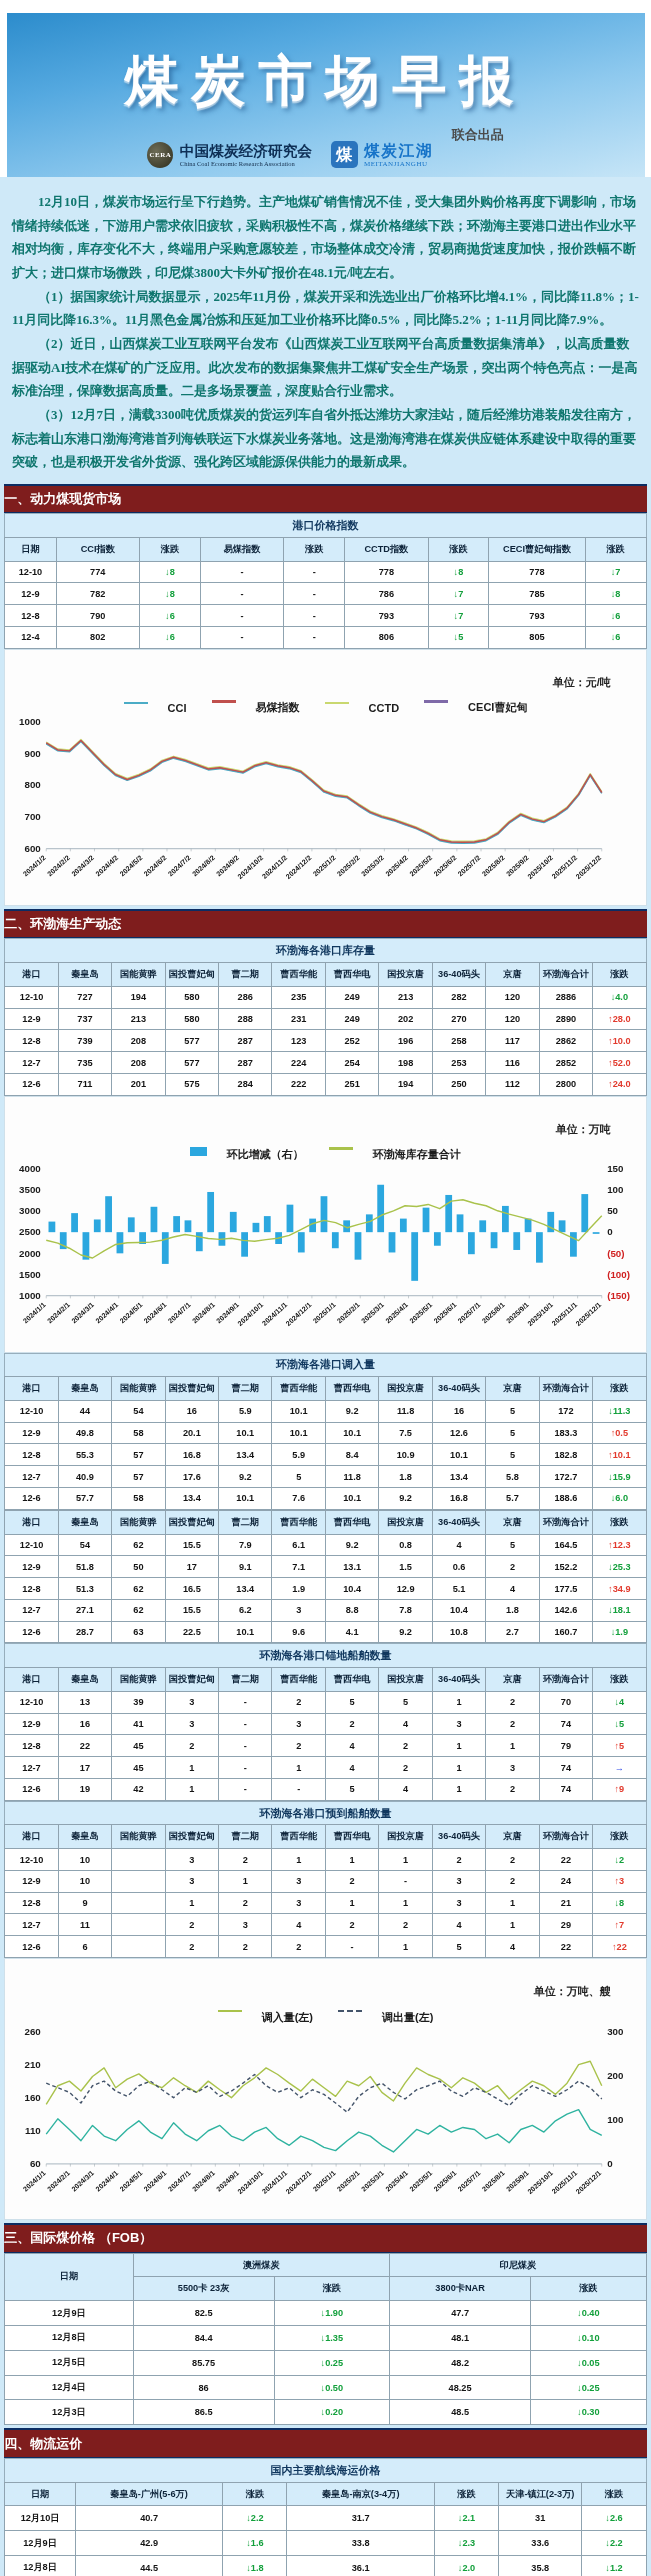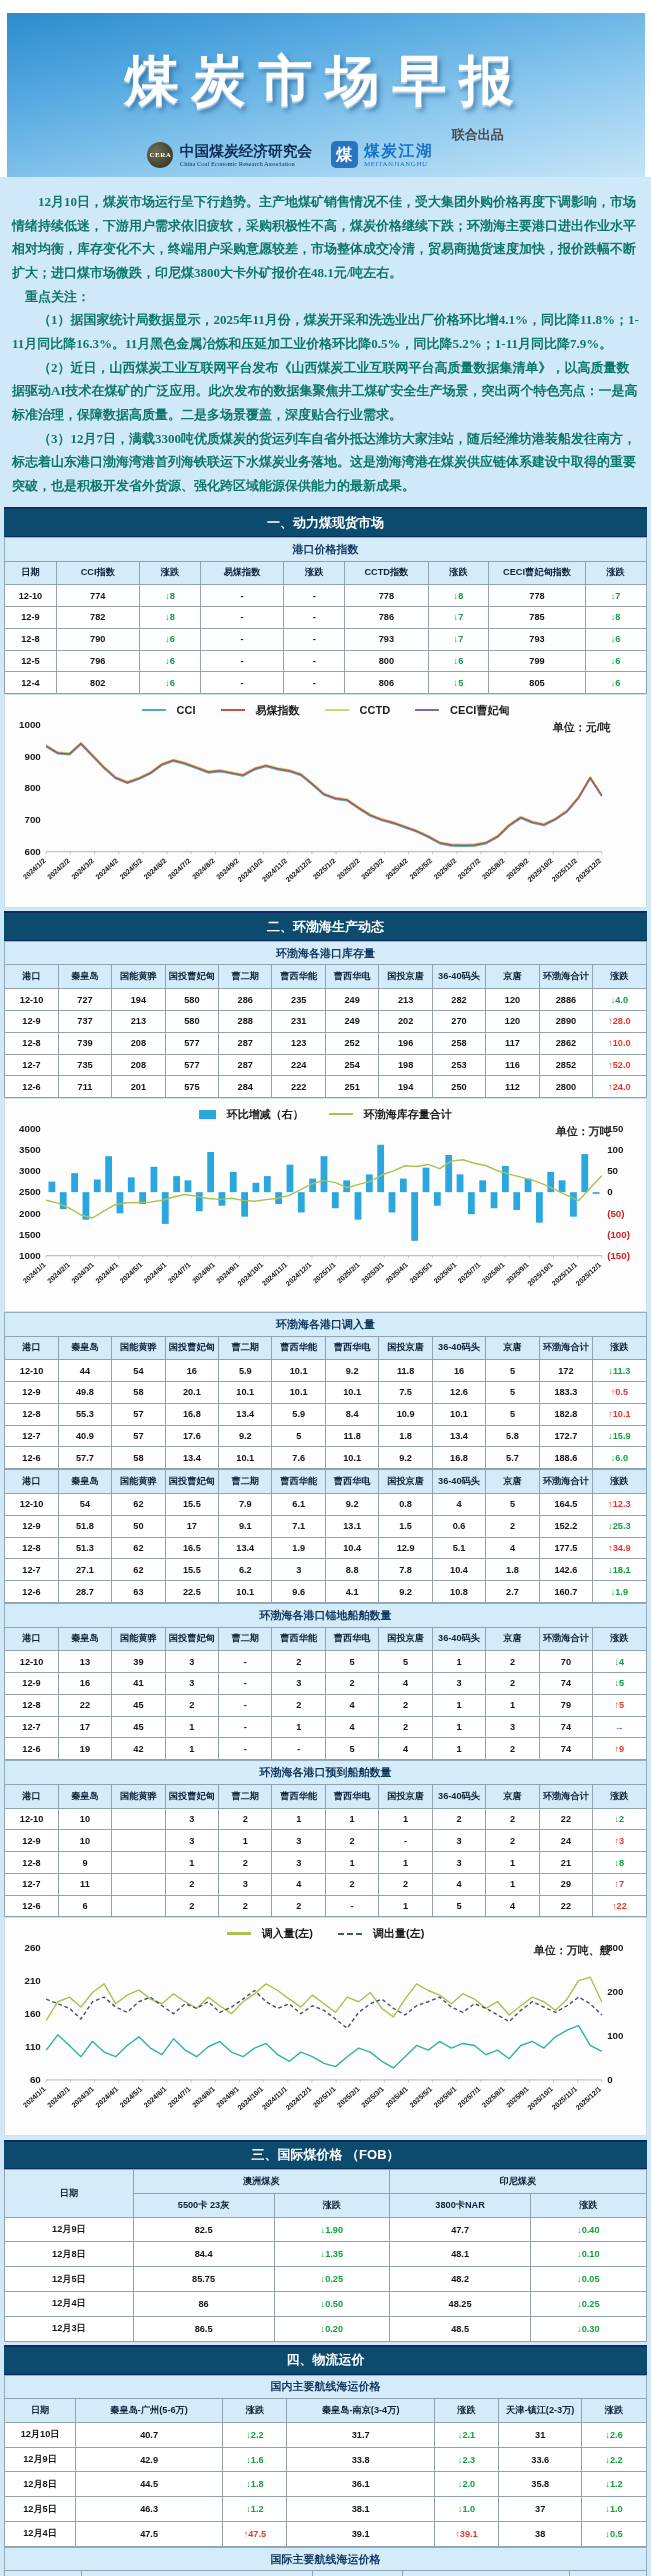--- a/index.html
+++ b/index.html
@@ -18,32 +18,32 @@
   .org-txt{display:flex;flex-direction:column;line-height:1.15;}
   .org1 .cn{font-size:14.7px;font-weight:bold;color:#0e2f55;}
   .org1 .en{font-size:6.5px;color:#16304e;}
   .org2 .cn{font-size:15.7px;font-weight:bold;color:#1673c8;letter-spacing:1.6px;}
   .org2 .en{font-size:7px;color:#1673c8;letter-spacing:0.5px;}
   .jointly{font-size:13px;font-weight:bold;color:#4a4a4a;}
   .page-bg{background:#cfe9f8;padding-bottom:2.2px;}
   .intro{padding:13px 12px 6.5px;}
   .intro p{margin:0;text-indent:2em;font-size:13px;line-height:1.82;color:#0f766e;font-weight:600;
     font-family:"Liberation Serif","DejaVu Serif",serif;}
-  .sec{margin:3.3px 4.3px 0;background:#0c4a6e;border-top:2.2px solid #0c2d63;border-bottom:0.5px solid #0c2d63;
-    color:#fff;text-align:center;font-size:13px;font-weight:bold;padding:4.3px 0;}
+  .sec{margin:3.3px 4.3px 0;background:#7f1d1d;border-top:2.2px solid #0c2d63;border-bottom:0.5px solid #0c2d63;
+    color:#fff;text-align:left;font-size:13px;font-weight:bold;padding:4.3px 0;}
   .sub{margin:0 4.3px;background:#d4ecfa;color:#10375e;text-align:center;font-size:11px;font-weight:bold;
     padding:3.8px 0;border:0.5px solid #97aebc;border-bottom:none;}
   table{width:calc(100% - 8.7px);margin:0 4.3px;border-collapse:collapse;background:#ffffff;table-layout:fixed;}
   th{background:#d4ecfa;font-size:9.2px;padding:4.9px 1.1px;border:0.5px solid #8fa3b0;color:#0d2339;}
   td{font-size:9.2px;font-weight:bold;text-align:center;padding:5.4px 1.1px;border:0.5px solid #8fa3b0;color:#141414;
     overflow:hidden;white-space:nowrap;}
   td.down{color:#13a03c;} td.up{color:#e23a2d;} td.flat{color:#2b46e8;}
   .chartbox{margin:0 4.3px;background:#fdfdfd;border:0.5px solid #cfe0ea;position:relative;padding:4.3px 0 1.1px;}
   .legend{display:flex;justify-content:center;align-items:center;gap:25px;font-size:11px;font-weight:bold;color:#1c1c1c;padding:3.3px 0 1.1px;}
-  .legend-item{display:flex;align-items:center;gap:11px;}
+  .legend-item{display:flex;gap:20px;margin-top:43px;}
   .sw-line{display:inline-block;width:24px;height:2.2px;}
   .sw-dash{display:inline-block;width:24px;height:0;border-top:2.2px dashed;}
   .sw-rect{display:inline-block;width:16.3px;height:8.7px;}
   .unit{position:absolute;top:25px;right:35px;font-size:11px;font-weight:bold;color:#222;}
   svg .tick{font-size:18px;font-weight:bold;fill:#1a1a1a;}
   svg .tickred{font-size:18px;font-weight:bold;fill:#d02020;}
   svg .xtick{font-size:13px;font-weight:bold;fill:#111;}
 </style>
 </head>
 <body>
@@ -68,21 +68,20 @@
       </span>
     </div>
     <div class="jointly">联合出品</div>
   </div>
 </div>
 
 <div class="page-bg">
 
   <div class="intro">
     <p>12月10日，煤炭市场运行呈下行趋势。主产地煤矿销售情况不佳，受大集团外购价格再度下调影响，市场情绪持续低迷，下游用户需求依旧疲软，采购积极性不高，煤炭价格继续下跌；环渤海主要港口进出作业水平相对均衡，库存变化不大，终端用户采购意愿较差，市场整体成交冷清，贸易商抛货速度加快，报价跌幅不断扩大；进口煤市场微跌，印尼煤3800大卡外矿报价在48.1元/吨左右。</p>
-    <p style="text-indent:1em;">重点关注：</p>
     <p>（1）据国家统计局数据显示，2025年11月份，煤炭开采和洗选业出厂价格环比增4.1%，同比降11.8%；1-11月同比降16.3%。11月黑色金属冶炼和压延加工业价格环比降0.5%，同比降5.2%；1-11月同比降7.9%。</p>
     <p>（2）近日，山西煤炭工业互联网平台发布《山西煤炭工业互联网平台高质量数据集清单》，以高质量数据驱动AI技术在煤矿的广泛应用。此次发布的数据集聚焦井工煤矿安全生产场景，突出两个特色亮点：一是高标准治理，保障数据高质量。二是多场景覆盖，深度贴合行业需求。</p>
     <p>（3）12月7日，满载3300吨优质煤炭的货运列车自省外抵达潍坊大家洼站，随后经潍坊港装船发往南方，标志着山东港口渤海湾港首列海铁联运下水煤炭业务落地。这是渤海湾港在煤炭供应链体系建设中取得的重要突破，也是积极开发省外货源、强化跨区域能源保供能力的最新成果。</p>
   </div>
 
   <div class="sec">一、动力煤现货市场</div>
   <div class="sub">港口价格指数</div>
   <table>
       <colgroup>
         <col style="width:8%">
@@ -131,31 +130,20 @@
         </tr>
         <tr>
           <td class="">12-8</td>
           <td class="">790</td>
           <td class="down">↓6</td>
           <td class="">-</td>
           <td class="">-</td>
           <td class="">793</td>
           <td class="down">↓7</td>
           <td class="">793</td>
-          <td class="down">↓6</td>
-        </tr>
-        <tr>
-          <td class="">12-5</td>
-          <td class="">796</td>
-          <td class="down">↓6</td>
-          <td class="">-</td>
-          <td class="">-</td>
-          <td class="">800</td>
-          <td class="down">↓6</td>
-          <td class="">799</td>
           <td class="down">↓6</td>
         </tr>
         <tr>
           <td class="">12-4</td>
           <td class="">802</td>
           <td class="down">↓6</td>
           <td class="">-</td>
           <td class="">-</td>
           <td class="">806</td>
           <td class="down">↓5</td>

